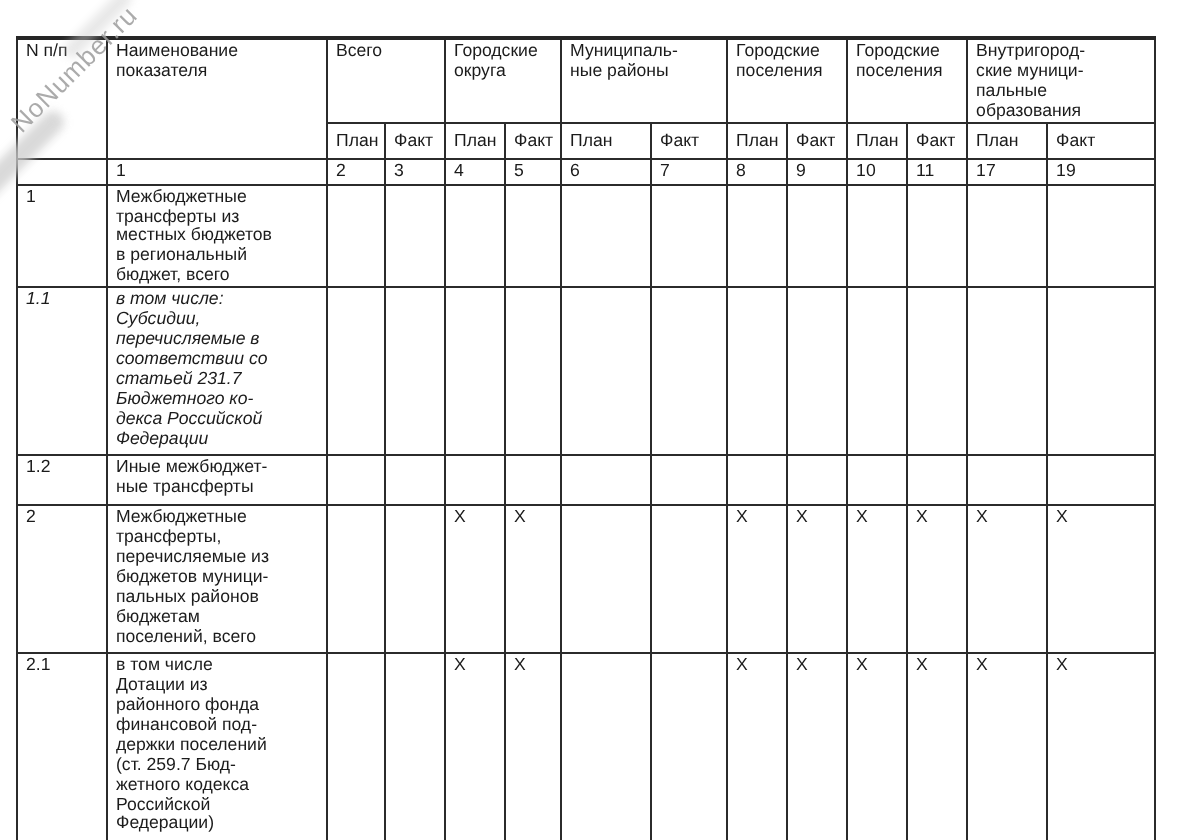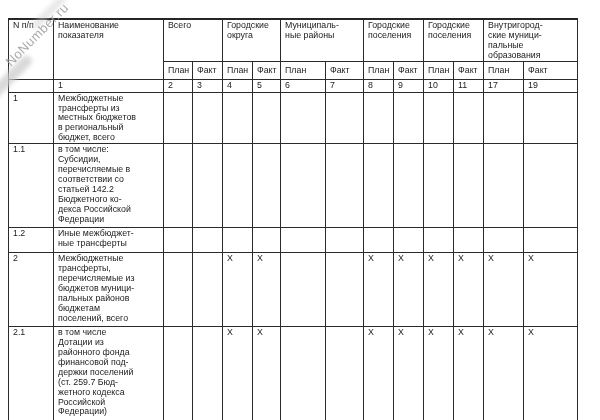--- a/index.html
+++ b/index.html
@@ -161,27 +161,27 @@
           <td></td>
           <td></td>
           <td></td>
           <td></td>
           <td></td>
           <td></td>
           <td></td>
           <td></td>
           <td></td>
         </tr>
-        <tr style="height: 84px;">
+        <tr style="height: 84px; font-style: italic;">
           <td>1.1</td>
           <td>в том числе:
 Субсидии,
 перечисляемые в
 соответствии со
-статьей 142.2
+статьей 231.7
 Бюджетного ко-
 декса Российской
 Федерации</td>
           <td></td>
           <td></td>
           <td></td>
           <td></td>
           <td></td>
           <td></td>
           <td></td>

